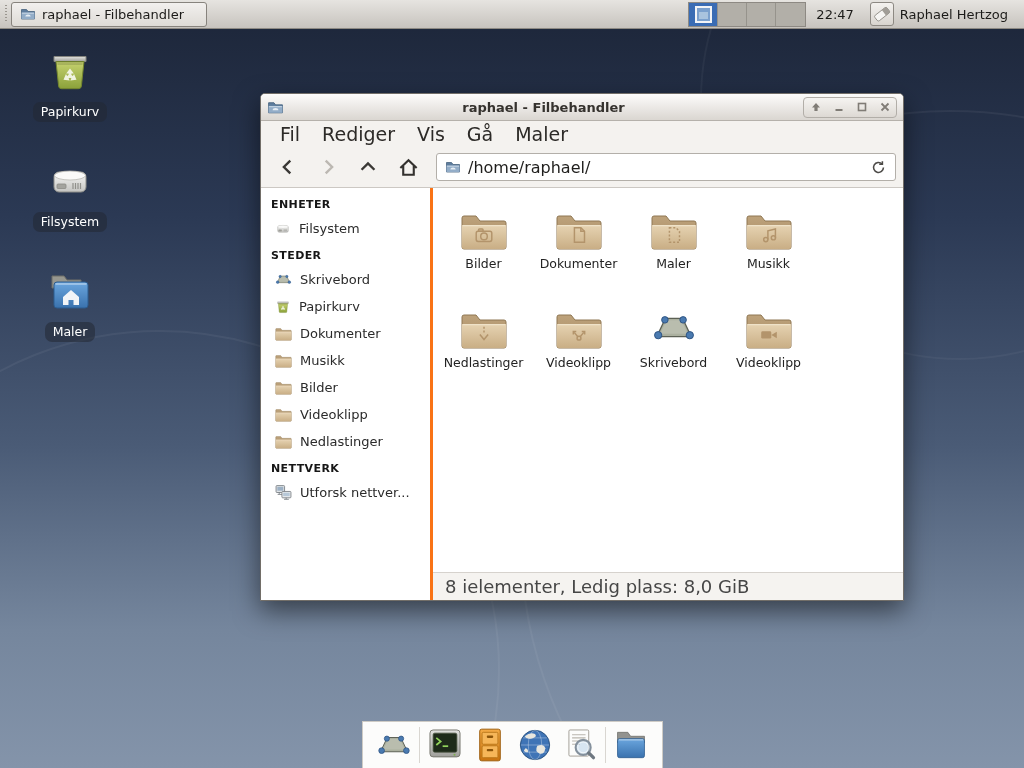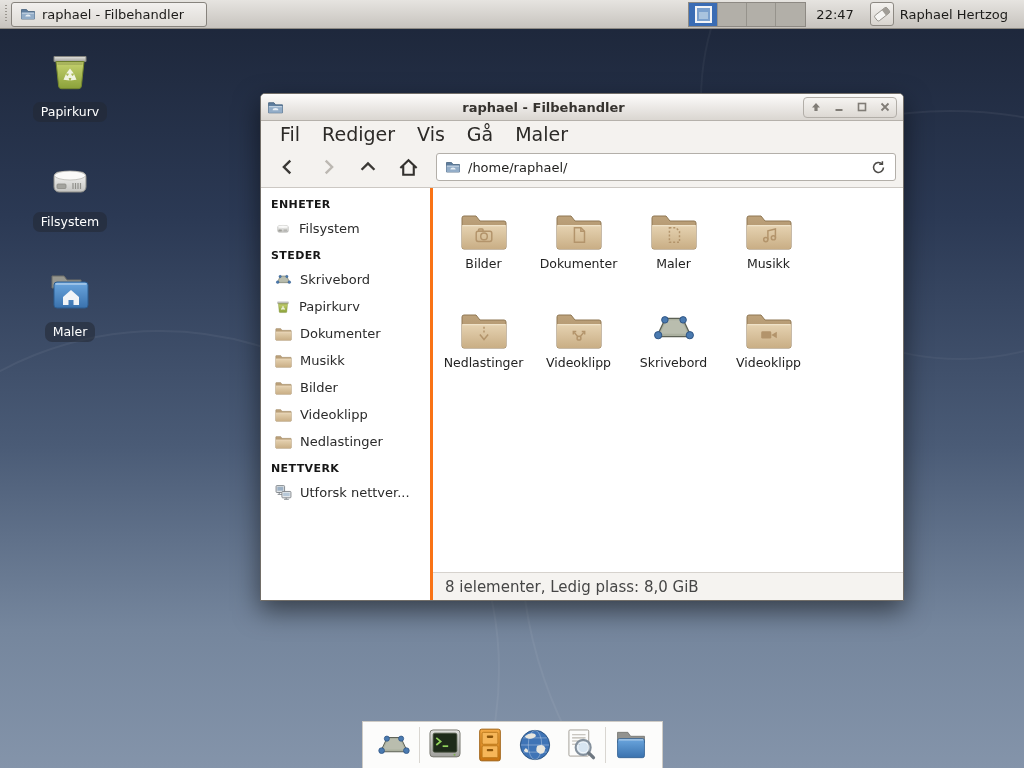--- a/index.html
+++ b/index.html
@@ -49,40 +49,40 @@
     background:linear-gradient(#fdfcfb,#dad6d1); border-bottom:1px solid #b5b1ab; border-radius:4px 4px 0 0; }
   .title-text { flex:1; text-align:center; font-weight:bold; font-size:13px; color:#35322e; }
   .win-controls { display:flex; height:21px; border:1px solid #b2aea8; border-radius:4px;
     background:linear-gradient(#f6f4f1,#ddd9d4); overflow:hidden; }
   .wbtn { width:23px; display:flex; align-items:center; justify-content:center; }
   .menubar { height:26px; flex:none; display:flex; align-items:center; padding-left:8px; font-size:19px; color:#2c2a27; }
   .menu-item { padding:4px 11px; border-radius:2px; }
   .toolbar { height:40px; flex:none; display:flex; align-items:center; padding:0 7px; }
   .tool-btn { width:40px; height:32px; display:flex; align-items:center; justify-content:center; border-radius:3px; }
   .path-entry { flex:1; height:28px; margin-left:8px; background:#fff; border:1px solid #b3afa9; border-radius:3px;
-    display:flex; align-items:center; gap:7px; padding:0 8px; font-size:13px; color:#1f1e1c; }
+    display:flex; align-items:center; gap:7px; padding:0 8px; font-size:16px; color:#1f1e1c; }
   .path-reload { margin-left:auto; display:flex; align-items:center; }
   .window-body { flex:1; min-height:0; display:flex; border-top:1px solid #ccc8c3; background:#fff; }
 
   .sidebar { width:172px; flex:none; background:#fff; border-right:3px solid #f97316; padding-top:3px; font-size:13px; color:#2b2b2b; overflow:hidden; }
   .side-header { font-size:11px; font-weight:bold; color:#161616; padding:7px 10px 4px; letter-spacing:0.4px; }
   .side-item { height:27px; display:flex; align-items:center; gap:8px; padding-left:14px; white-space:nowrap; }
   .side-item.selected { background:#3f81cd; color:#fff; }
   .side-item svg { flex:none; }
 
   .main-pane { flex:1; display:flex; flex-direction:column; min-width:0; }
   .file-grid { display:grid; grid-template-columns:repeat(4,95px); padding:16px 0 0 3px; }
   .file-item { width:95px; height:99px; display:flex; flex-direction:column; align-items:center; }
   .ficon { position:relative; width:48px; height:44px; margin-top:4px; }
   .ficon .fbase { position:absolute; left:0; top:2px; }
   .ficon .fglyph { position:absolute; left:13px; top:16px; }
   .file-label { margin-top:4px; font-size:12.5px; color:#232323; }
 
   .statusbar { height:28px; flex:none; background:#f5f3f0; border-top:1px solid #d6d2cd;
-    display:flex; align-items:center; padding-left:12px; font-size:15px; color:#464646; }
+    display:flex; align-items:center; padding-left:12px; font-size:18px; color:#464646; }
 
   
   .dock { position:absolute; left:362px; top:721px; width:301px; height:47px; z-index:55;
     background:#fcfcfb; border:1px solid #cecbc5; border-bottom:none;
     display:flex; align-items:center; justify-content:center; gap:5px; }
   .dock-item { width:40px; height:40px; display:flex; align-items:center; justify-content:center; }
   .dock-sep { width:1px; height:36px; background:#d9d6d1; }
 </style>
 </head>
 <body>

